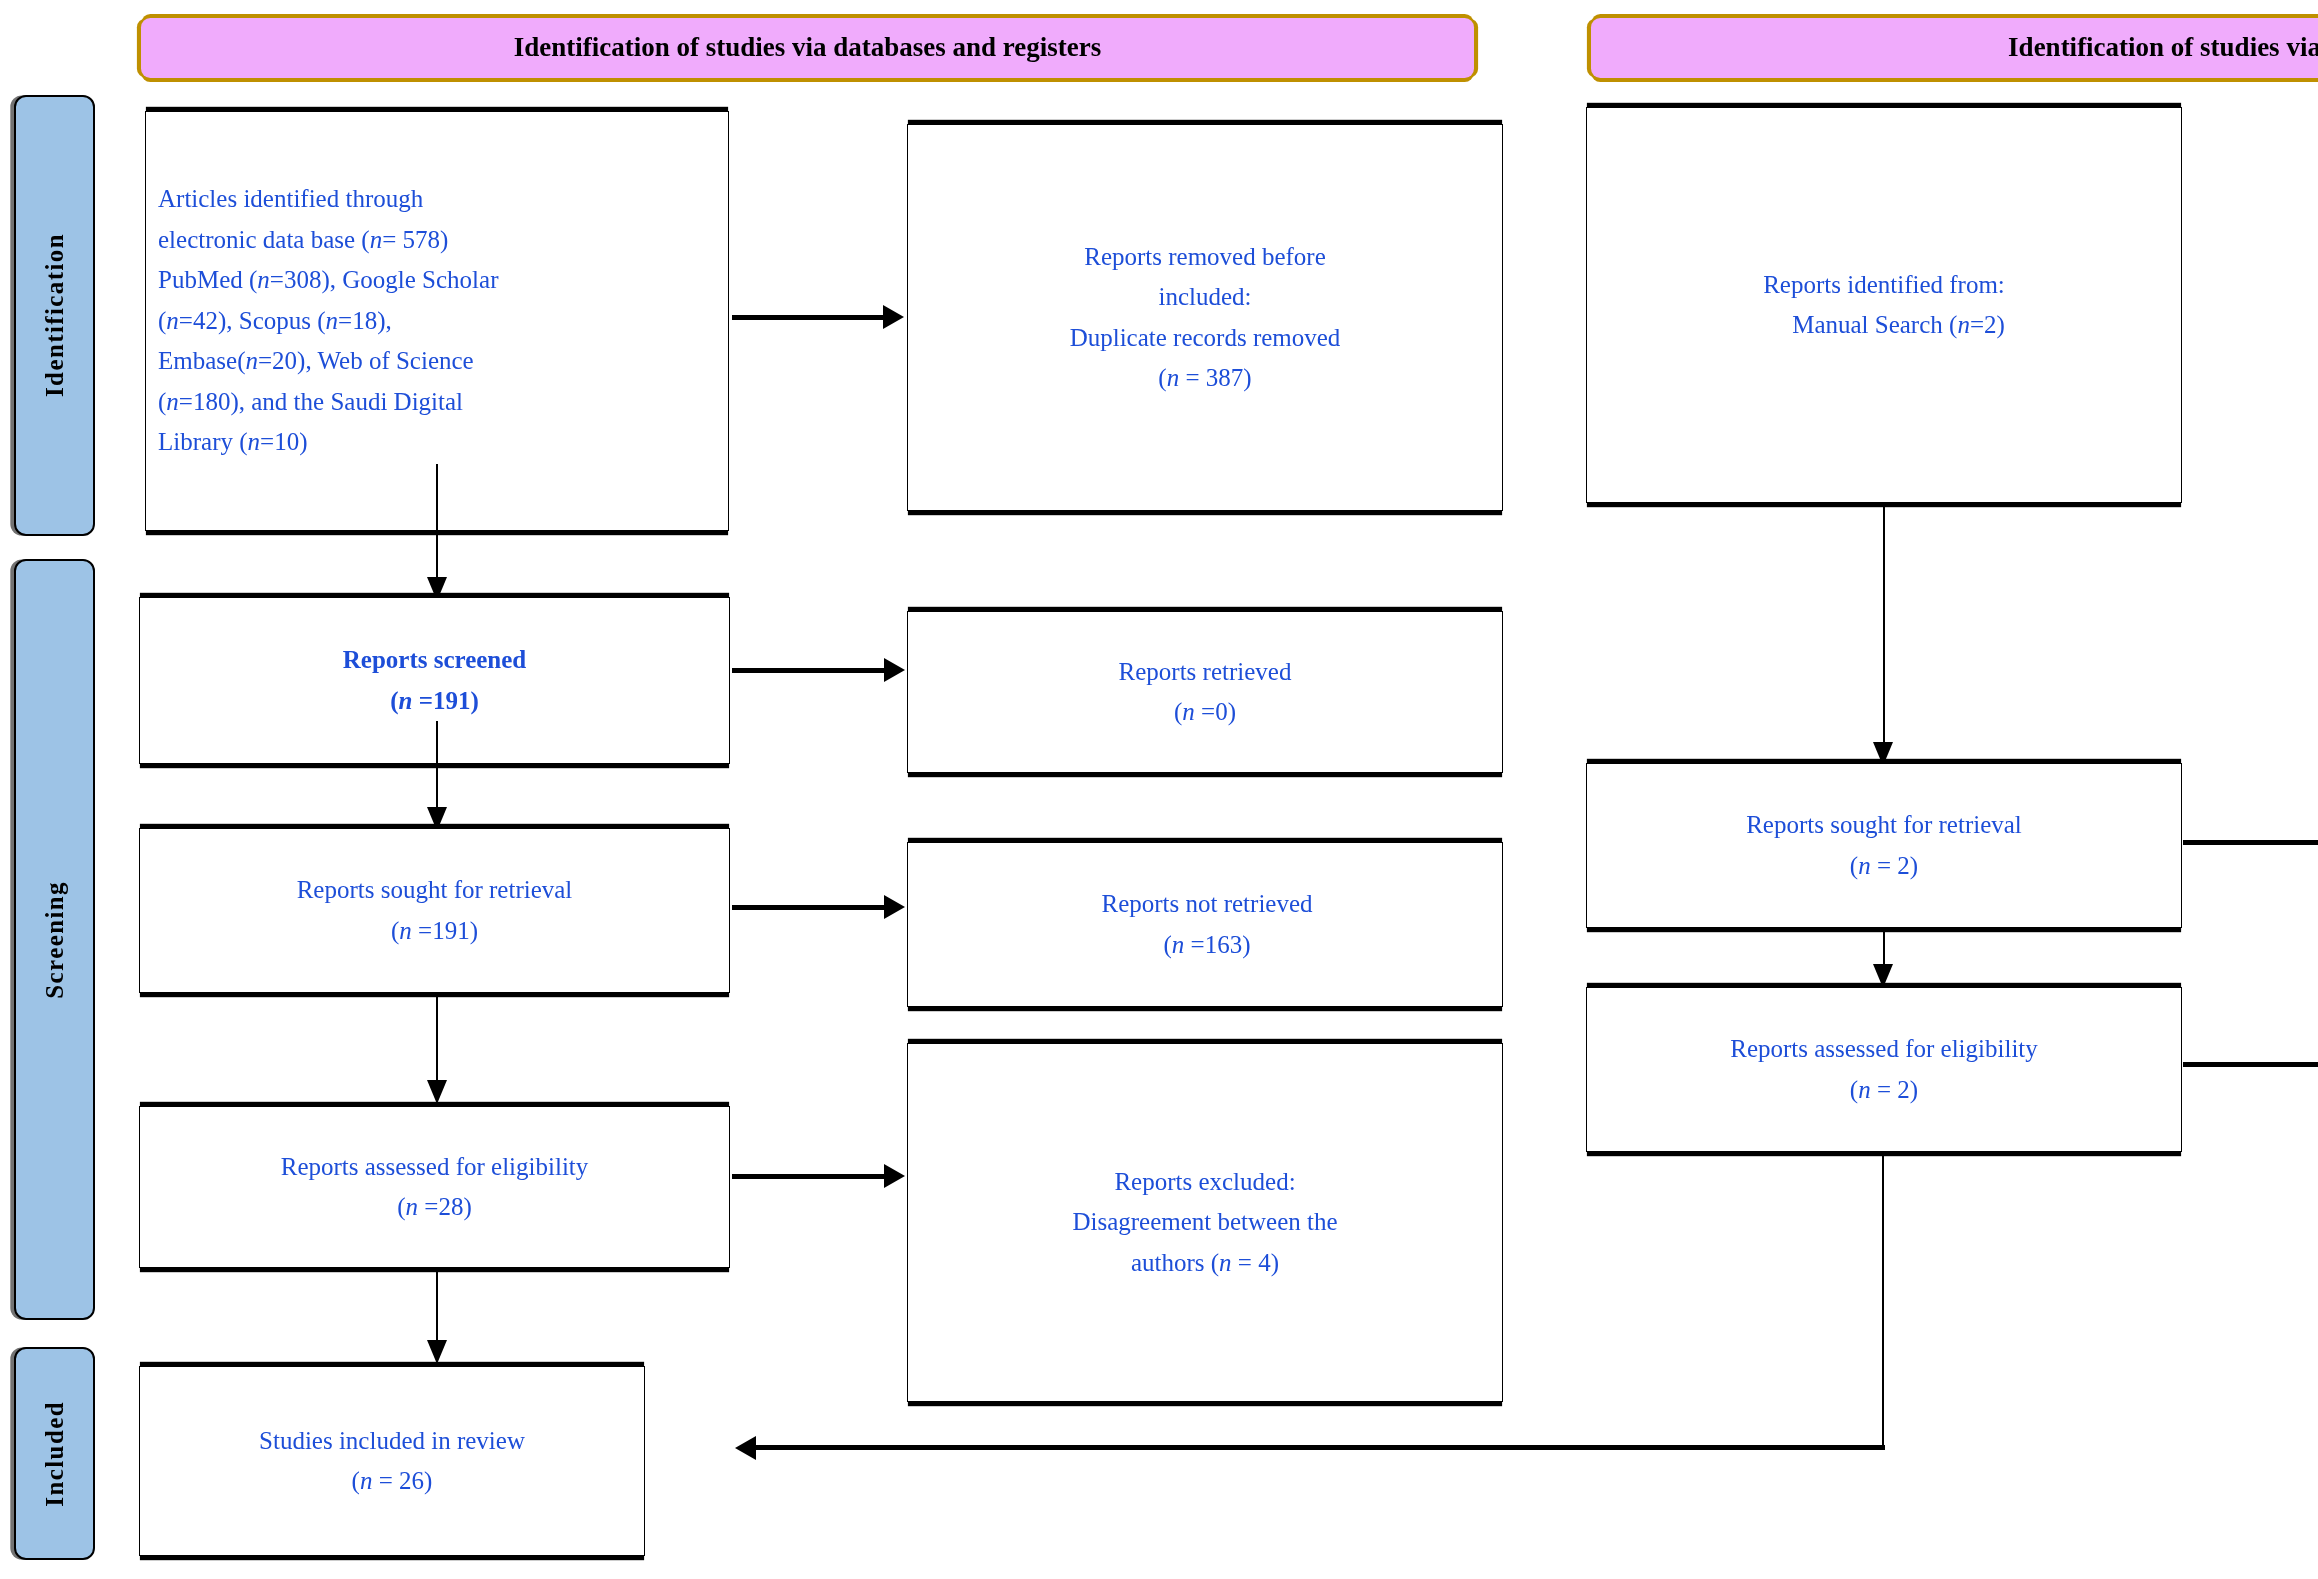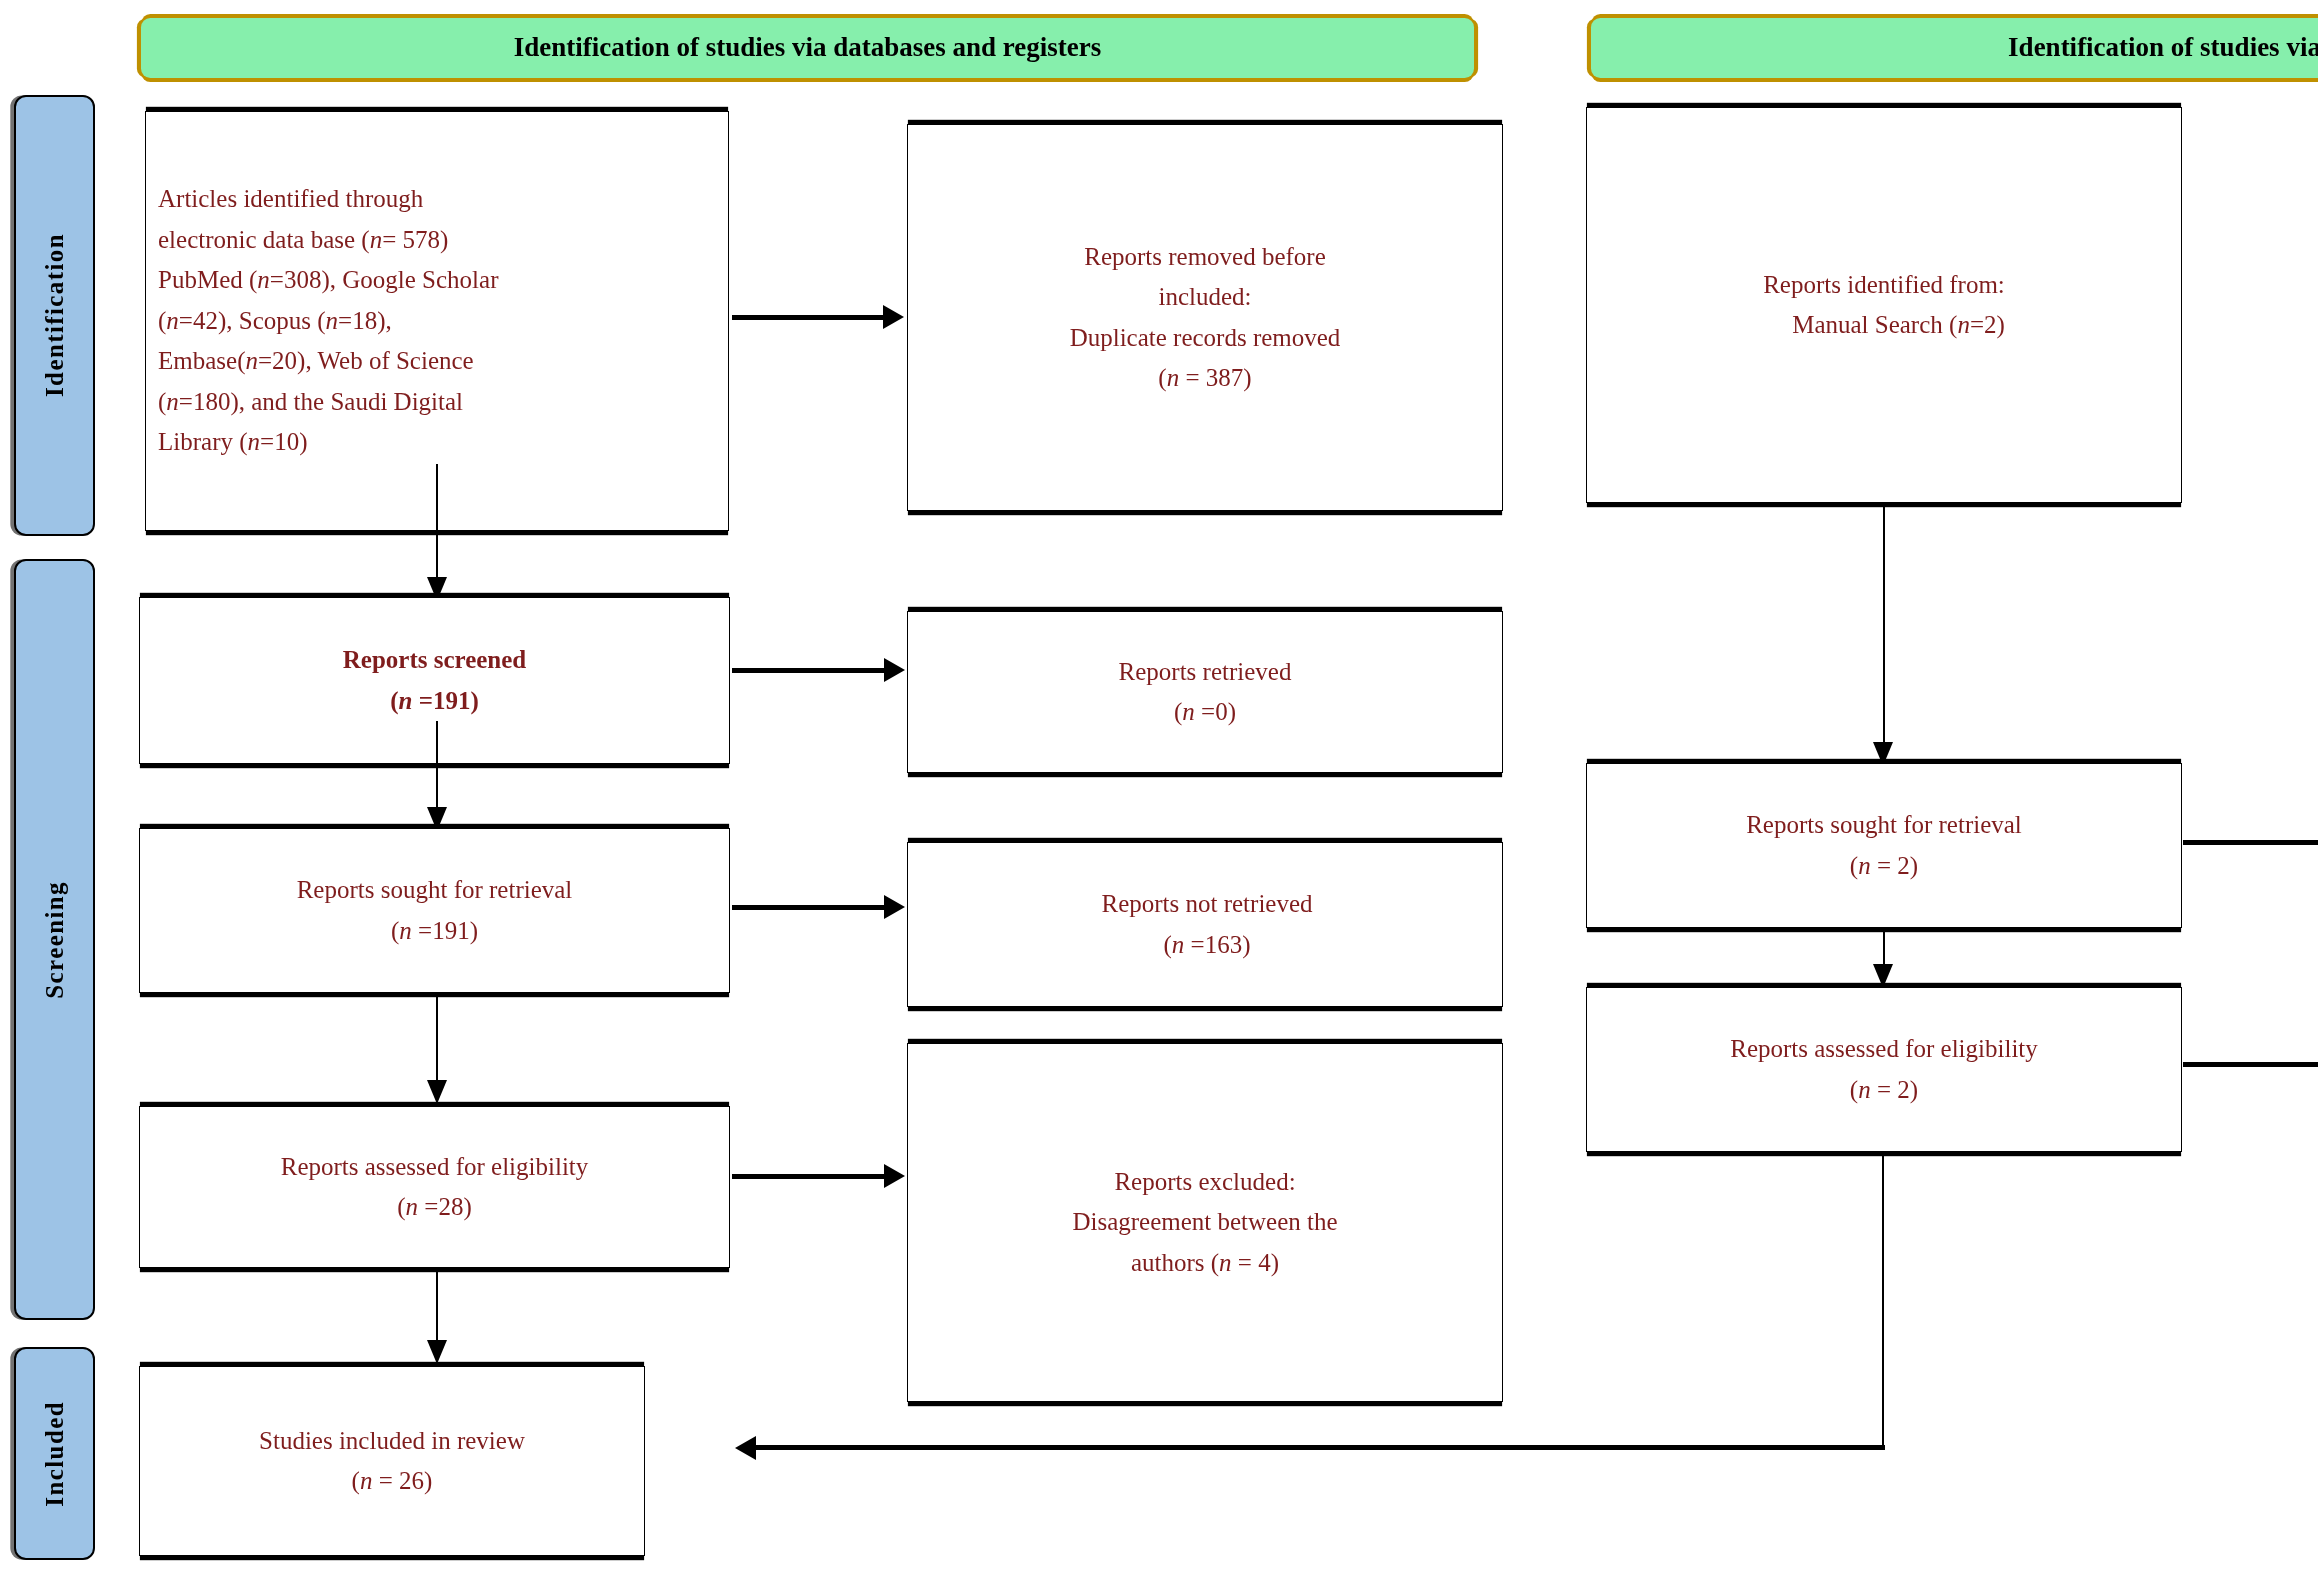--- a/index.html
+++ b/index.html
@@ -37,21 +37,21 @@
     font-size: 25px;
     letter-spacing: 1.4px;
     color: #000000;
     white-space: nowrap;
     line-height: 1;
   }
 
   
   .section-header {
     position: absolute;
-    background: #86efac;
+    background: #f0abfc;
     border-radius: 9.3px;
     box-sizing: border-box;
     display: flex;
     align-items: center;
     justify-content: center;
     box-shadow: 0 -4.6px 0 -0.5px #BF9000, 4.6px 0 0 -0.5px #BF9000,
                 0 4.6px 0 -0.5px #BF9000, -4.6px 0 0 -0.5px #BF9000;
   }
   .section-header span {
     font-weight: bold;
@@ -69,21 +69,21 @@
     display: flex;
     align-items: center;
     justify-content: center;
     text-align: center;
     padding: 8.3px 12px;
     box-shadow: 0 -5.1px 0 -0.9px #000000, 0 5.1px 0 -0.9px #000000;
   }
   .fbox .txt {
     font-size: 25px;
     line-height: 1.62;
-    color: #7f1d1d;
+    color: #1d4ed8;
   }
   .fbox.left-align .txt {
     text-align: left;
     width: 100%;
   }
   .fbox em { font-style: italic; }
 
   
   .vline {
     position: absolute;

